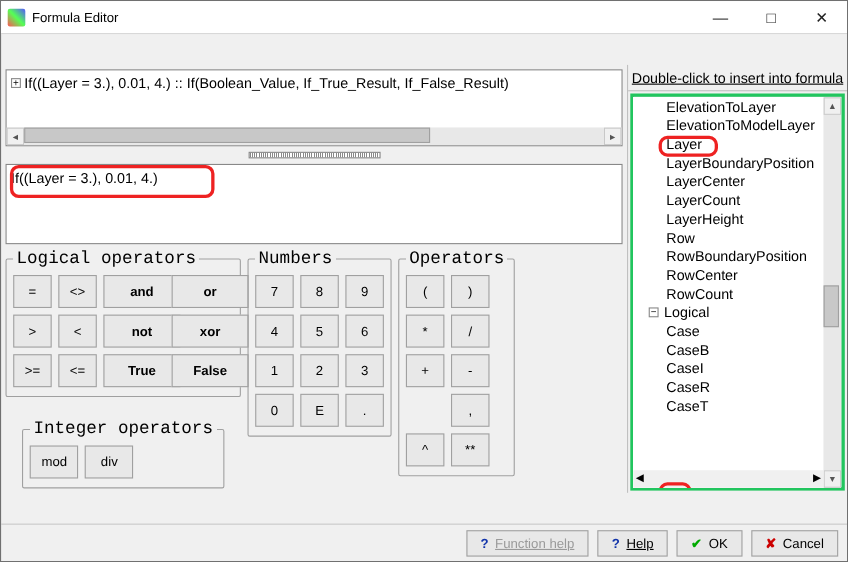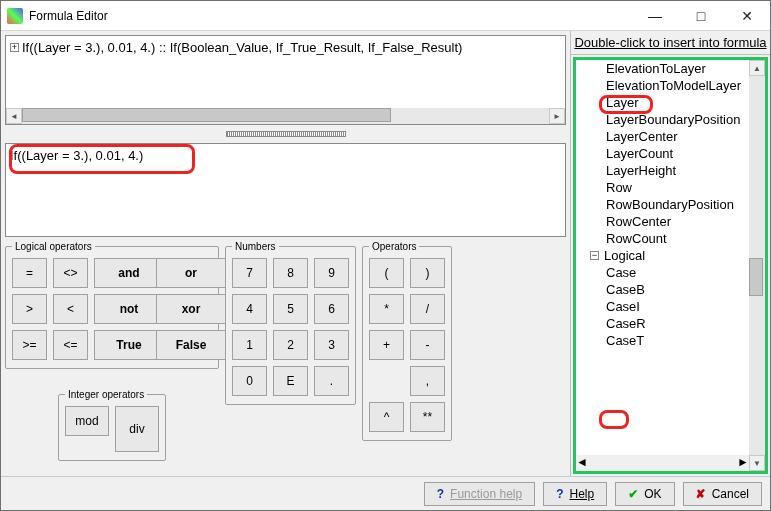--- a/index.html
+++ b/index.html
@@ -1,17 +1,17 @@
 <!DOCTYPE html>
 <html><head>
 <meta charset="utf-8">
 <style>
 * { box-sizing: border-box; margin: 0; padding: 0; }
 body { font-family: "Segoe UI", Tahoma, sans-serif; font-size: 12px; background: #fff; overflow: hidden; }
-.window { width: 771px; height: 511px; border: 1px solid #707070; display: flex; flex-direction: column; background: #f0f0f0; }
+.window { width: 771px; height: 511px; border: 1px solid #707070; display: flex; flex-direction: column; background: #f0f0f0; gap: 28px; }
 .titlebar { height: 30px; background: #fff; display: flex; align-items: center; border-bottom: 1px solid #d8d8d8; }
 .titlebar .icon { width: 16px; height: 16px; margin: 0 6px; background: linear-gradient(45deg,#f55,#5f5,#55f); border-radius:2px; }
 .titlebar .title { flex: 1; font-size: 12px; color: #000; }
 .titlebar .btns { display: flex; height: 100%; }
 .titlebar .btns div { width: 46px; display: flex; align-items: center; justify-content: center; font-size: 14px; font-family: Arial; color:#222; }
 .body { flex:1; display:flex; min-height:0; }
 .left { flex:1; display:flex; flex-direction:column; padding:4px; gap:4px; min-width:0; }
 .right { width:200px; border-left:1px solid #c0c0c0; display:flex; flex-direction:column; background:#f0f0f0; }
 .parsed { background:#fff; border:1px solid #888; height:90px; position:relative; padding:4px; overflow:hidden;}
 .parsed .line { white-space:nowrap; font-size:13px; display:flex; align-items:center; gap:3px;}
@@ -20,21 +20,21 @@
 .hscroll .arr { width:16px; height:16px; border:1px solid #c8c8c8; background:#f0f0f0; display:flex; align-items:center; justify-content:center; font-size:8px; color:#555;}
 .hscroll .track { flex:1; background:#e8e8e8; position:relative;}
 .hscroll .thumb { position:absolute; top:0; left:0; height:14px; width:70%; background:#c8c8c8; border:1px solid #a0a0a0;}
 .griprow { height:10px; display:flex; justify-content:center; align-items:center; }
 .griprow .grip { width:120px; height:6px; border:1px solid #888; background:repeating-linear-gradient(90deg,#888 0 1px,#fff 1px 2px); }
 .edit { background:#fff; border:1px solid #888; height:94px; padding:4px; font-size:13px; position:relative;}
 .highlight { position:absolute; border:3px solid #e22; border-radius:8px; }
 .red-formula { left:3px; top:0px; width:186px; height:30px; }
 .opsrow { display:flex; gap:6px; align-items:flex-start;}
 fieldset { border:1px solid #a0a0a0; border-radius:2px; padding:6px 6px 8px 6px;}
-legend { font-size:10px; padding:0 3px;}
+legend { font-size:16px; padding:0 3px;font-family:Liberation Mono, monospace;}
 .btn { border:1px solid #a0a0a0; background:#e8e8e8; font-size:12px; display:flex; align-items:center; justify-content:center; cursor:pointer;}
 .btn.sq { width:35px; height:30px;}
 .btn.w { width:70px; height:30px;font-weight:bold;}
 .grid { display:grid; gap:6px;}
 .logic { grid-template-columns:35px 35px 56px 56px; }
 .intops { grid-template-columns:44px 44px; }
 .nums { grid-template-columns:35px 35px 35px; }
 .ops { grid-template-columns:35px 35px; }
 .right .hdr { text-align:center; padding:4px 2px; font-size:13px; border-bottom:1px solid #c0c0c0;text-decoration:underline;}
 .tree { flex:1; background:#fff; border:3px solid #22c55e; margin:2px; overflow:auto; position:relative;}
@@ -111,21 +111,21 @@
               <div class="btn sq">&lt;=</div>
               <div class="btn w">True</div>
               <div class="btn w">False</div>
             </div>
           </fieldset>
           <div style="display:flex; justify-content:center; margin-top:20px;">
             <fieldset>
               <legend>Integer operators</legend>
               <div class="grid intops">
                 <div class="btn" style="height:30px">mod</div>
-                <div class="btn" style="height:46px">div</div>
+                <div class="btn" style="height:30px">div</div>
               </div>
             </fieldset>
           </div>
         </div>
         <fieldset>
           <legend>Numbers</legend>
           <div class="grid nums">
             <div class="btn sq">7</div>
             <div class="btn sq">8</div>
             <div class="btn sq">9</div>

